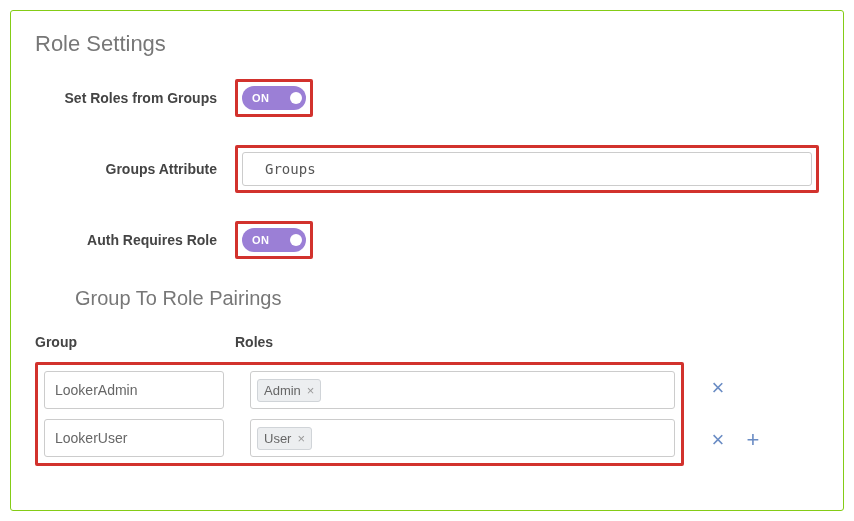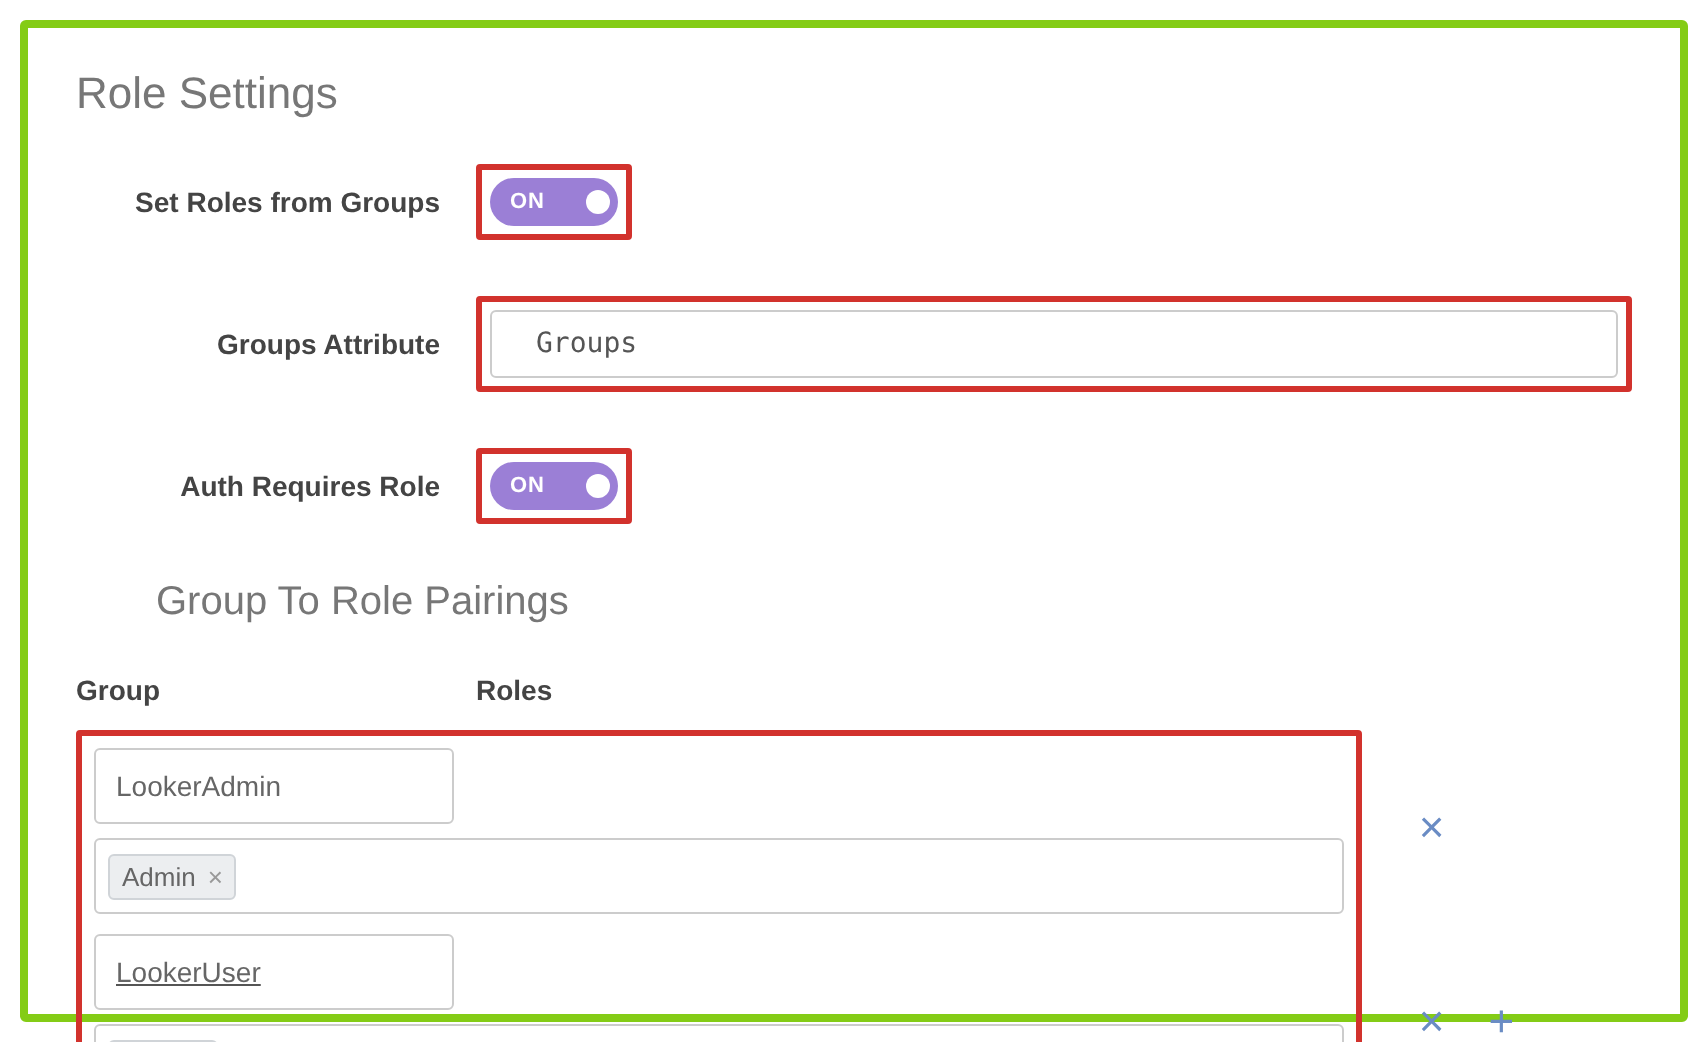--- a/index.html
+++ b/index.html
@@ -6,21 +6,21 @@
       box-sizing: border-box;
       margin: 0;
       padding: 0;
     }
     body {
       font-family: -apple-system, BlinkMacSystemFont, "Helvetica Neue", Arial, sans-serif;
       background: #fff;
       padding: 10px;
     }
     .panel {
-      border: 4px solid #84cc16;
+      border: 1px solid #84cc16;
       border-radius: 3px;
       padding: 20px 24px 24px 24px;
       width: 834px;
       height: 501px;
       color: #555;
     }
     .section-title {
       font-size: 22px;
       font-weight: 400;
       color: #777;
@@ -113,27 +113,25 @@
       color: #444;
     }
     .pairings-block {
       border: 3px solid #d2322d;
       border-radius: 2px;
       padding: 6px;
       width: 675px;
     }
     .pairing-row {
       display: flex;
-      gap: 7px;
+      gap: 26px;
       margin-bottom: 10px;
-      flex-direction: column;
     }
     .pairing-row:last-child {
       margin-bottom: 0;
-      text-decoration: underline;
     }
     .group-input {
       width: 180px;
       height: 38px;
       border: 1px solid #ccc;
       border-radius: 3px;
       padding: 0 10px;
       font-size: 14px;
       color: #666;
     }

